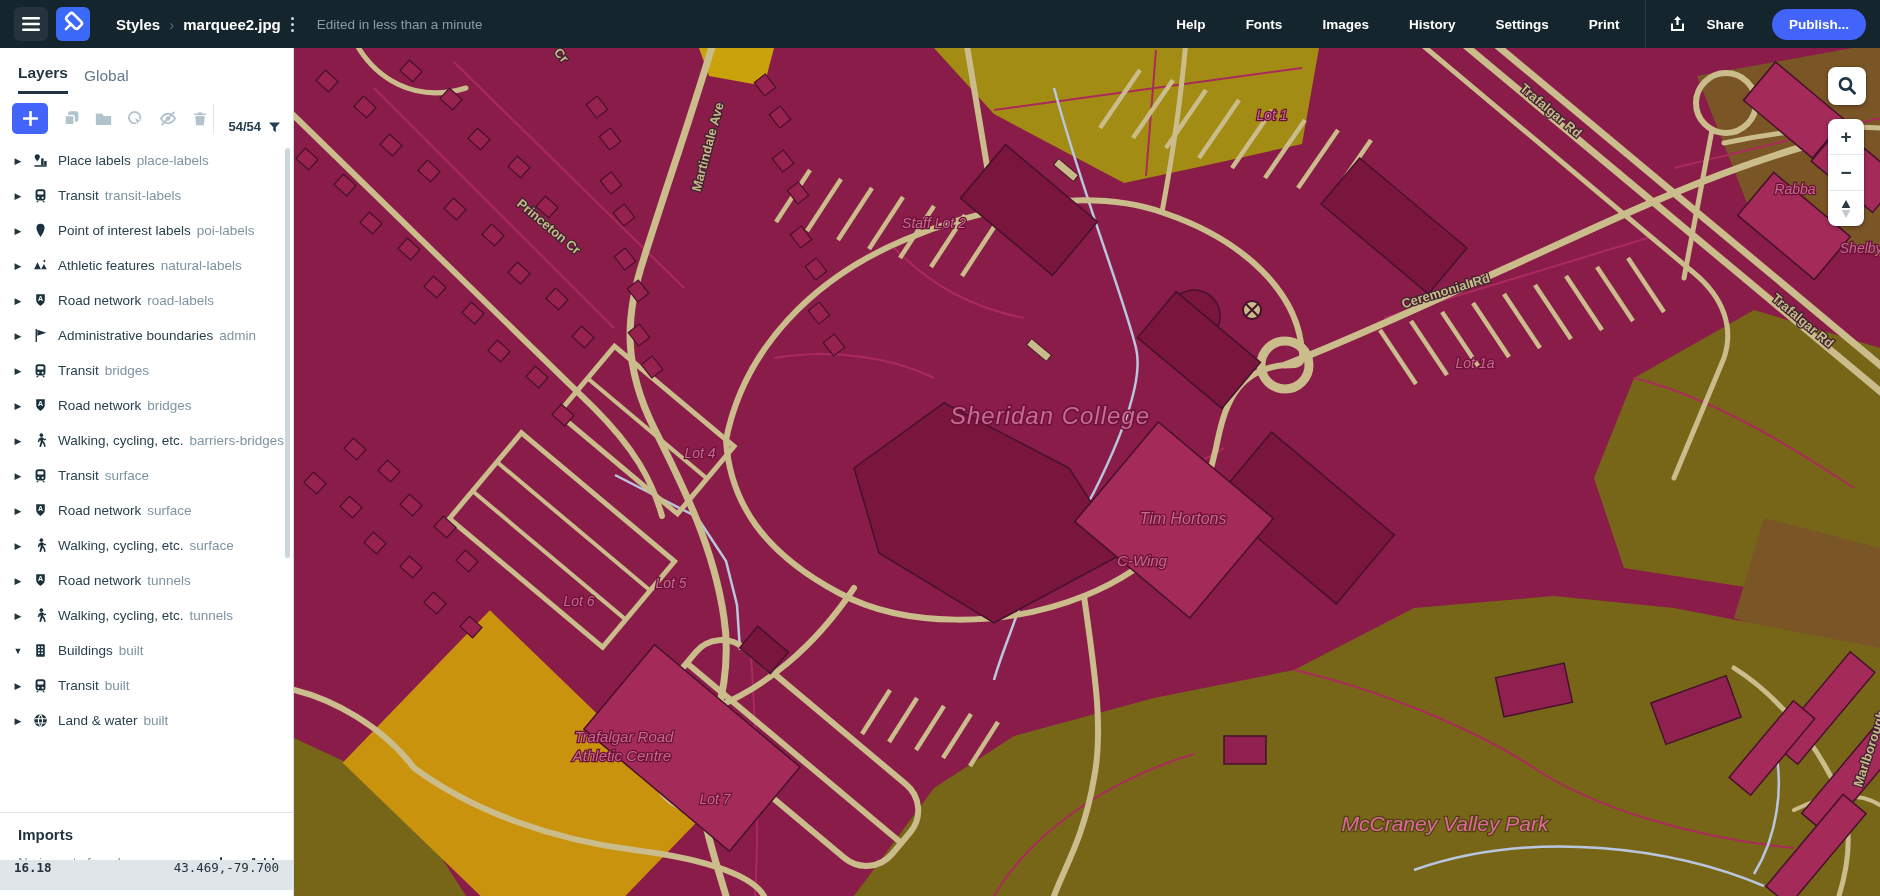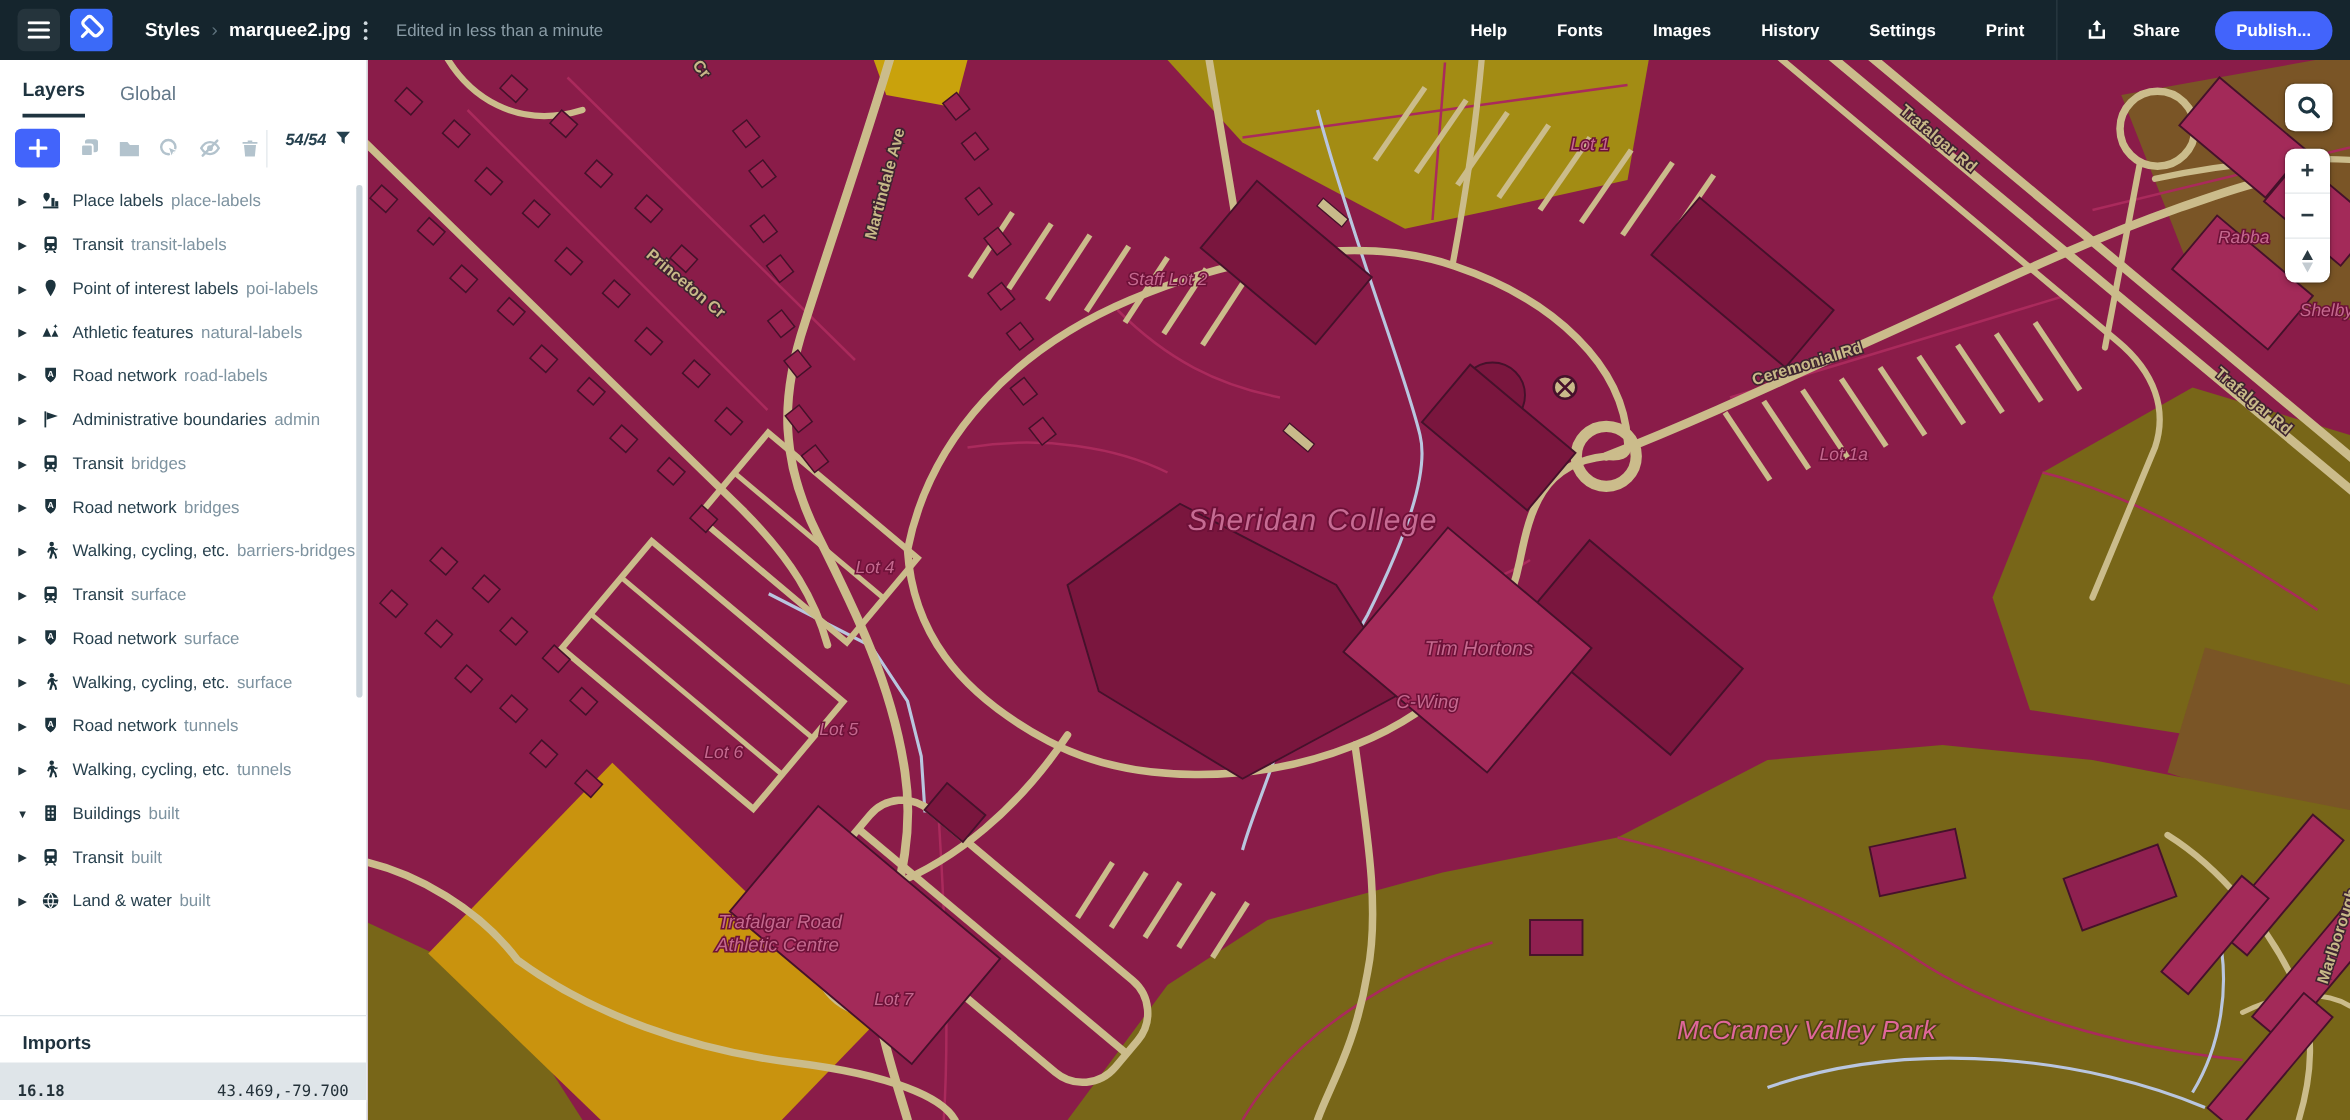--- a/index.html
+++ b/index.html
@@ -18,46 +18,46 @@
   .edited{color:#8a9ca6;font-size:13.5px;margin-left:19px;}
   .top-right{margin-left:auto;display:flex;align-items:center;gap:0;}
   .topmenu-item{color:#fff;font-weight:700;font-size:13.5px;padding:0 20px;cursor:pointer;text-align:center;}
   .top-divider{width:1px;height:48px;background:#2b3b43;margin:0 6px;}
   .share{display:flex;align-items:center;gap:21px;color:#fff;font-weight:700;font-size:13.5px;padding:0 18px;cursor:pointer;}
   .publish-btn{background:#4264fb;color:#fff;font-weight:700;font-size:13.5px;border:none;border-radius:17px;
     padding:8px 17px;margin-left:10px;cursor:pointer;font-family:inherit;}
   
   .sidebar{position:absolute;left:0;top:48px;width:294px;height:848px;background:#fff;box-sizing:border-box;
     border-right:1px solid #d7dee3;z-index:20;}
-  .tabs{display:flex;align-items:flex-end;padding:16px 18px 0 18px;gap:28px;}
+  .tabs{display:flex;align-items:flex-end;padding:16px 18px 0 18px;gap:16px;}
   .tab{font-size:15.5px;color:#64798a;padding-bottom:9px;cursor:pointer;}
   .tab.active{color:#1f3440;font-weight:700;border-bottom:3px solid #1f3440;}
   .toolbar{display:flex;align-items:center;padding:9px 12px 9px 12px;}
   .plus-btn{width:36px;height:31px;background:#4264fb;border:none;border-radius:5px;color:#fff;display:flex;
     align-items:center;justify-content:center;cursor:pointer;}
   .tool-ic{margin-left:15px;display:flex;align-items:center;cursor:pointer;}
   .tool-ic svg{fill:#b3c3cd;stroke:#b3c3cd;}
-  .count-wrap{margin-left:auto;display:flex;align-items:flex-start;gap:7px;border-left:1px solid #e2e8ec;padding-left:14px;height:30px;font-style:italic;}
+  .count-wrap{margin-left:auto;display:flex;align-items:flex-end;gap:7px;border-left:1px solid #e2e8ec;padding-left:14px;height:30px;}
   .count{font-size:13px;font-weight:700;color:#25404e;}
   .layer-list{position:relative;}
   .lrow{display:flex;align-items:center;height:35px;padding-left:12px;gap:9px;white-space:nowrap;overflow:hidden;cursor:pointer;}
   .caret{width:12px;font-size:9px;color:#22343c;flex:0 0 auto;text-align:center;}
   .lic{width:16px;height:16px;flex:0 0 auto;display:flex;align-items:center;}
   .lname{font-size:13.5px;color:#28414e;}
   .lid{font-size:13.5px;color:#7e93a0;margin-left:-3px;}
   .crow{display:flex;align-items:center;height:31px;padding-left:41px;gap:9px;cursor:pointer;position:relative;}
   .swatch{width:19px;height:19px;border-radius:5px;box-sizing:border-box;border:2.5px solid #4c102b;flex:0 0 auto;}
   .pdot{position:absolute;right:22px;width:9px;height:9px;border-radius:50%;}
   .scrollthumb{position:absolute;right:3px;top:100px;width:5px;height:410px;border-radius:3px;background:#ccd6dd;cursor:pointer;}
   .imports{position:absolute;left:0;right:0;bottom:14px;border-top:1px solid #dce3e8;padding:13px 18px 12px 18px;box-sizing:border-box;background:#fff;}
   .imports-title{font-size:15px;font-weight:700;color:#1f323e;margin-bottom:12px;}
   .imports-row{display:flex;align-items:center;}
   .imports-empty{font-size:13.5px;color:#7e93a0;}
   .add-btn{margin-left:auto;display:flex;align-items:center;gap:22px;font-size:13.5px;font-weight:700;color:#25404e;cursor:pointer;}
-  .statusbar{position:absolute;left:0;right:0;bottom:16px;height:30px;background:#dfe5e9;display:flex;align-items:flex-end;
+  .statusbar{position:absolute;left:0;right:0;bottom:6px;height:30px;background:#dfe5e9;display:flex;align-items:flex-start;
     justify-content:space-between;padding:0 14px;font-family:"DejaVu Sans Mono",monospace;font-size:12.5px;color:#24323a;}
   .statusbar .zoomv{font-weight:700;}
   
   .map{position:absolute;left:294px;top:48px;width:1586px;height:848px;overflow:hidden;background:#8a1c49;}
   svg text{font-family:"Liberation Sans",sans-serif;}
   text.place{fill:#c66b93;font-style:italic;font-weight:400;paint-order:stroke;stroke:#6d1138;stroke-width:3px;letter-spacing:1px;}
   text.poi{fill:#c4688e;font-style:italic;paint-order:stroke;stroke:#6d1138;stroke-width:2.5px;}
   text.park{fill:#e0679b;font-style:italic;paint-order:stroke;stroke:#4e430f;stroke-width:2.5px;}
   text.road{fill:#c8b988;font-weight:700;paint-order:stroke;stroke:#3e2430;stroke-width:2.5px;}
   .mapctl{position:absolute;background:#fff;border-radius:8px;box-shadow:0 0 0 1px rgba(0,0,0,.12),0 2px 5px rgba(0,0,0,.25);cursor:pointer;}

